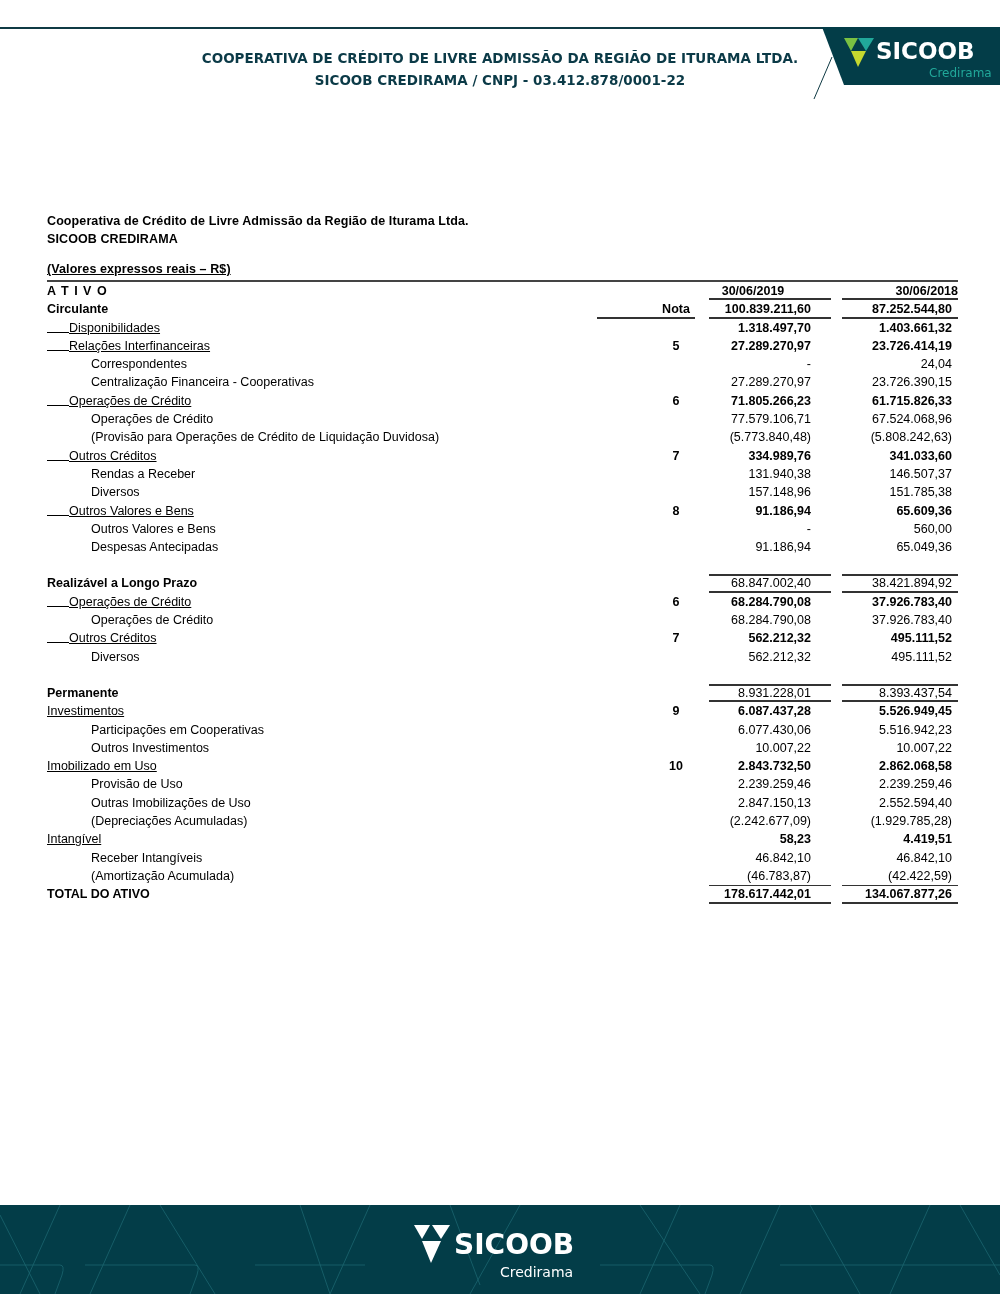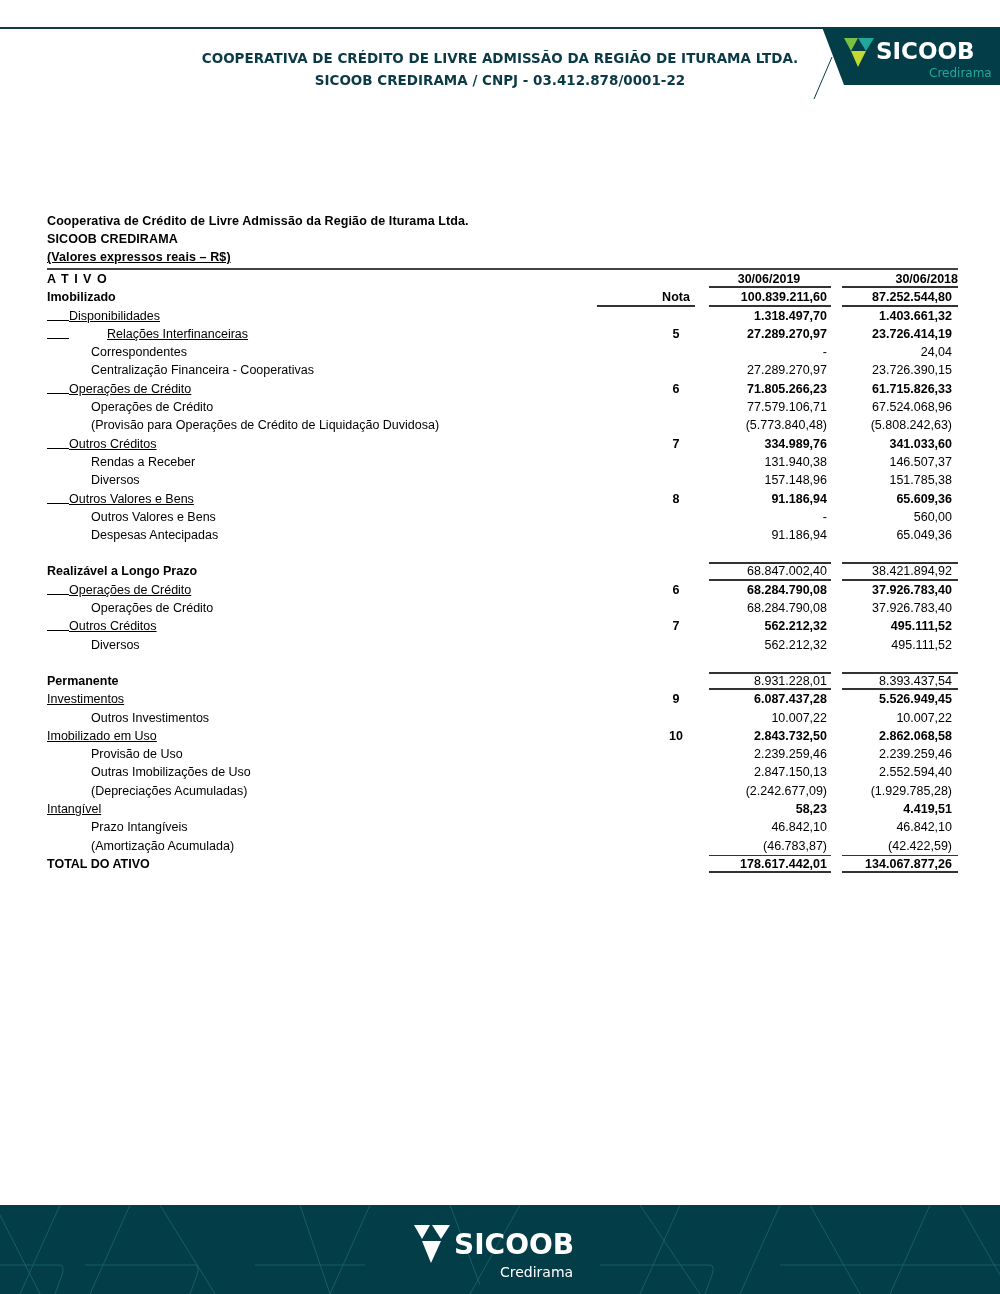--- a/index.html
+++ b/index.html
@@ -11,27 +11,27 @@
   .header-title { position: absolute; left: 120px; width: 760px; top: 47px; text-align: center;
     font-family: "DejaVu Sans", sans-serif; font-weight: bold; color: #0b3a47; font-size: 14.5px; line-height: 22px;
     transform: scaleX(0.93); transform-origin: center; }
   .logo-tab { position: absolute; left: 822px; top: 27px; width: 178px; height: 58px; }
   .logo-tab svg { display: block; }
   .diag-line { position: absolute; left: 810px; top: 27px; width: 40px; height: 75px; }
 
   
   .doc { position: absolute; left: 47px; top: 212px; width: 911px; font-size: 12.5px; }
   .doc-head div { font-weight: bold; font-size: 12.5px; line-height: 18px; letter-spacing: 0.1px; }
-  .doc-head .underline { text-decoration: underline; }
+  .doc-head .underline { text-decoration: underline; margin-top: 12px; }
   .doc-rule { height: 2px; background: #444; margin-top: 2px; }
 
   .row { position: relative; height: 18.3px; line-height: 18.3px; white-space: nowrap; }
   .row .label { position: absolute; left: 0; }
   .row .nota { position: absolute; left: 580px; width: 98px; text-align: center; font-weight: bold; }
-  .row .v1 { position: absolute; left: 662px; width: 120px; text-align: right; padding-right: 2px; }
+  .row .v1 { position: absolute; left: 646px; width: 120px; text-align: right; padding-right: 2px; }
   .row .v2 { position: absolute; left: 795px; width: 116px; text-align: right; padding-right: 6px; }
   .bold { font-weight: bold; }
   .ul { text-decoration: underline; }
   .ind1 { padding-left: 22px; }
   .ind2 { padding-left: 44px; }
   .lead-line { position: absolute; left: 0; top: 13px; width: 22px; height: 1px; background: #000; }
   .spacer { height: 18px; }
 
   .line-top1 { position: absolute; left: 662px; width: 122px; top: 0; height: 2px; background: #333; }
   .line-top2 { position: absolute; left: 795px; width: 116px; top: 0; height: 2px; background: #333; }
@@ -79,39 +79,39 @@
 
   <div class="row">
     <span class="label bold" style="letter-spacing:1px;">A T I V O</span>
     <span class="v1 bold" style="text-align:center;padding-right:0;">30/06/2019</span>
     <span class="v2 bold" style="text-align:right;padding-right:0;">30/06/2018</span>
     <div class="line-bot1"></div>
     <div class="line-bot2"></div>
   </div>
 
   <div class="row">
-    <span class="label bold">Imobilizado</span>
+    <span class="label bold">Circulante</span>
     <span class="nota">Nota</span>
     <span class="v1 bold">100.839.211,60</span>
     <span class="v2 bold">87.252.544,80</span>
     <div class="line-nota"></div>
     <div class="line-bot1"></div>
     <div class="line-bot2"></div>
   </div>
   <div id="rows-circulante">
       <div class="row">
         <div class="lead-line"></div>
         <span class="label ind1 ul" style="text-decoration: none;"><span style="text-decoration: underline;">Disponibilidades</span></span>
         <span class="nota"></span>
         <span class="v1 bold">1.318.497,70</span>
         <span class="v2 bold">1.403.661,32</span>
       </div>
       <div class="row">
         <div class="lead-line"></div>
-        <span class="label ind1 ul" style="text-decoration: none;"><span style="text-decoration: underline; margin-left: 38px;">Relações Interfinanceiras</span></span>
+        <span class="label ind1 ul" style="text-decoration: none;"><span style="text-decoration: underline;">Relações Interfinanceiras</span></span>
         <span class="nota">5</span>
         <span class="v1 bold">27.289.270,97</span>
         <span class="v2 bold">23.726.414,19</span>
       </div>
       <div class="row">
         <span class="label ind2">Correspondentes</span>
         <span class="nota"></span>
         <span class="v1">-</span>
         <span class="v2">24,04</span>
       </div>
@@ -230,20 +230,26 @@
     <div class="line-bot2"></div>
   </div>
   <div id="rows-permanente">
       <div class="row">
         <span class="label ul">Investimentos</span>
         <span class="nota">9</span>
         <span class="v1 bold">6.087.437,28</span>
         <span class="v2 bold">5.526.949,45</span>
       </div>
       <div class="row">
+        <span class="label ind2">Participações em Cooperativas</span>
+        <span class="nota"></span>
+        <span class="v1">6.077.430,06</span>
+        <span class="v2">5.516.942,23</span>
+      </div>
+      <div class="row">
         <span class="label ind2">Outros Investimentos</span>
         <span class="nota"></span>
         <span class="v1">10.007,22</span>
         <span class="v2">10.007,22</span>
       </div>
       <div class="row">
         <span class="label ul">Imobilizado em Uso</span>
         <span class="nota">10</span>
         <span class="v1 bold">2.843.732,50</span>
         <span class="v2 bold">2.862.068,58</span>
@@ -266,21 +272,21 @@
         <span class="v1">(2.242.677,09)</span>
         <span class="v2">(1.929.785,28)</span>
       </div>
       <div class="row">
         <span class="label ul">Intangível</span>
         <span class="nota"></span>
         <span class="v1 bold">58,23</span>
         <span class="v2 bold">4.419,51</span>
       </div>
       <div class="row">
-        <span class="label ind2">Prazo Intangíveis</span>
+        <span class="label ind2">Receber Intangíveis</span>
         <span class="nota"></span>
         <span class="v1">46.842,10</span>
         <span class="v2">46.842,10</span>
       </div>
       <div class="row">
         <span class="label ind2">(Amortização Acumulada)</span>
         <span class="nota"></span>
         <span class="v1">(46.783,87)</span>
         <span class="v2">(42.422,59)</span>
       </div>

